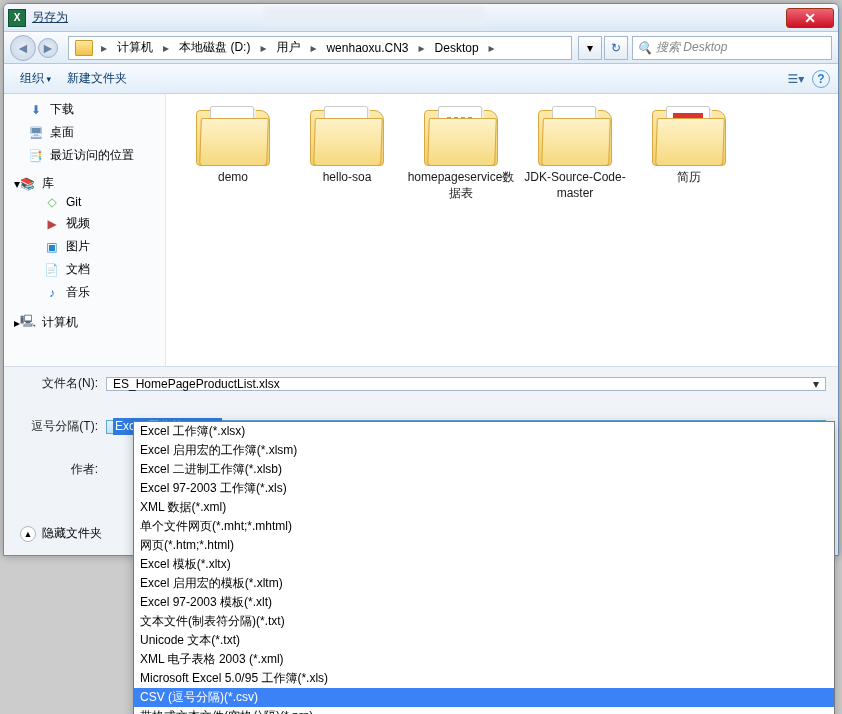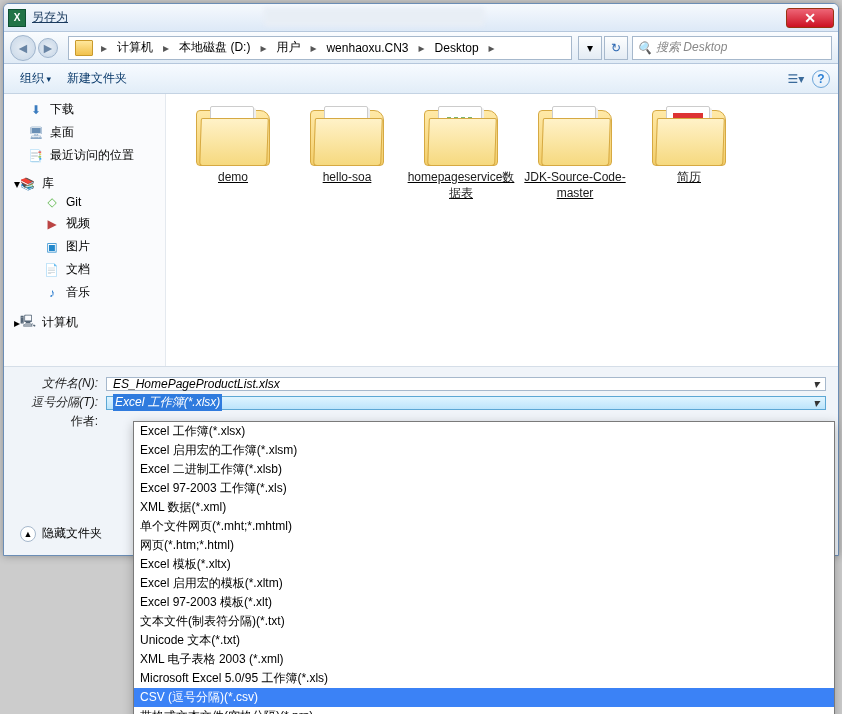--- a/index.html
+++ b/index.html
@@ -23,30 +23,30 @@
 .tb-item{padding:3px 8px;cursor:pointer;border-radius:2px;color:#0a3a6b;}
 .tb-item.arrow::after{content:" ▾";font-size:9px;}
 .tb-spacer{flex:1;}
 .tb-icon{width:24px;height:24px;display:flex;align-items:center;justify-content:center;margin-left:4px;color:#3a6a9a;cursor:pointer;}
 .body-area{display:flex;height:272px;background:#fff;}
 .sidebar{width:162px;border-right:1px solid #e4e9ef;background:#fafbfd;overflow-y:auto;padding:4px 0;}
 .side-item{display:flex;align-items:center;padding:3px 4px 3px 24px;cursor:pointer;}
 .side-ico{width:16px;height:14px;margin-right:6px;display:flex;align-items:center;justify-content:center;font-size:12px;}
 .side-group{padding-left:10px;display:flex;align-items:center;margin-top:8px;}
 .fileview{flex:1;padding:10px 0 0 10px;display:flex;flex-wrap:wrap;align-content:flex-start;}
-.file-item{width:110px;text-align:center;margin:0 2px 10px 2px;cursor:pointer;text-decoration:underline;}
+.file-item{width:110px;text-align:center;margin:0 2px 10px 2px;cursor:pointer;}
 .folder-ico{width:74px;height:62px;margin:0 auto 4px auto;position:relative;}
 .folder-back{position:absolute;inset:0;background:linear-gradient(#ffe9a8,#f3ce6a);border:1px solid #d6a942;border-radius:4px 10px 4px 4px;top:6px;}
 .folder-front{position:absolute;left:4px;top:14px;right:2px;bottom:0;background:linear-gradient(#fff2c8,#f6d97f);border:1px solid #d6a942;border-radius:2px 2px 4px 4px;transform:skewX(-2deg);}
 .folder-doc{position:absolute;left:14px;top:2px;width:44px;height:48px;background:#fff;border:1px solid #ccc;border-radius:2px;box-shadow:2px 2px 0 #eee;}
 .folder-doc.green::after{content:"";position:absolute;left:8px;top:10px;width:26px;height:26px;background:repeating-linear-gradient(90deg,#7db56b 0 4px,#fff 4px 7px);}
 .folder-doc.red::after{content:"";position:absolute;left:6px;top:6px;width:30px;height:34px;background:linear-gradient(180deg,#d33 0 10px,#fff 10px);}
 .file-name{color:#1a1a1a;line-height:1.3;word-wrap:break-word;}
 .bottom-panel{border-top:1px solid #d5dee8;background:#f0f4f9;padding:8px 12px 6px 12px;height:190px;position:relative;}
-.form-row{display:flex;align-items:center;margin-bottom:2px;font-style:italic;}
+.form-row{display:flex;align-items:center;margin-bottom:26px;}
 .form-label{width:90px;text-align:right;padding-right:8px;color:#1a1a1a;}
 .form-input{flex:1;height:14px;border:1px solid #a6b8cc;background:#fff;padding:0 6px;display:flex;align-items:center;}
 .form-input.dd::after{content:"▾";margin-left:auto;color:#333;}
 .form-input.selected{background:linear-gradient(#dff4ff,#bce4fb);border:1px solid #5ca7d4;}
 .author-row{display:flex;align-items:flex-start;margin-top:2px;}
 .hide-folders{position:absolute;left:16px;bottom:14px;display:flex;align-items:center;cursor:pointer;}
 .hide-folders .caret{width:16px;height:16px;border:1px solid #a6b8cc;border-radius:8px;background:#fff;display:flex;align-items:center;justify-content:center;margin-right:6px;font-size:9px;}
 .dropdown{position:absolute;left:133px;top:421px;width:702px;background:#fff;border:1px solid #7a7a7a;box-shadow:0 3px 10px rgba(0,0,0,0.25);z-index:10;}
 .dd-item{padding:1px 6px;cursor:pointer;line-height:17px;}
 .dd-item.highlight{background:#3b82f6;color:#fff;}

